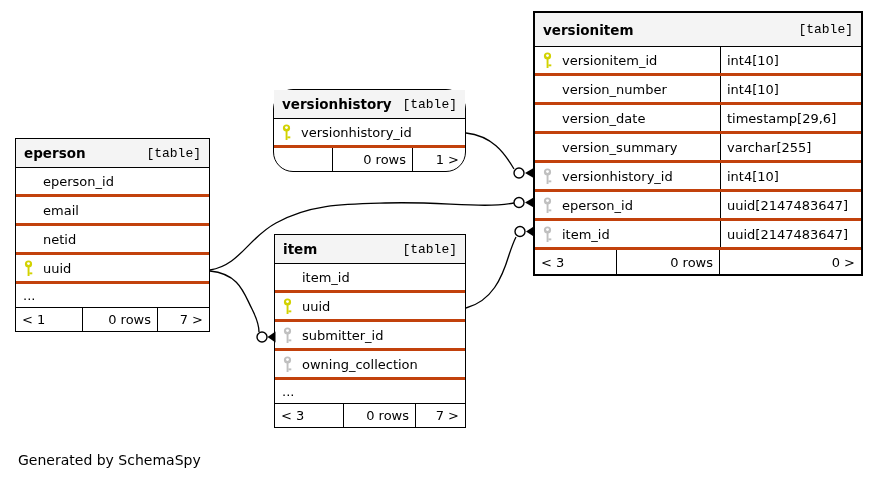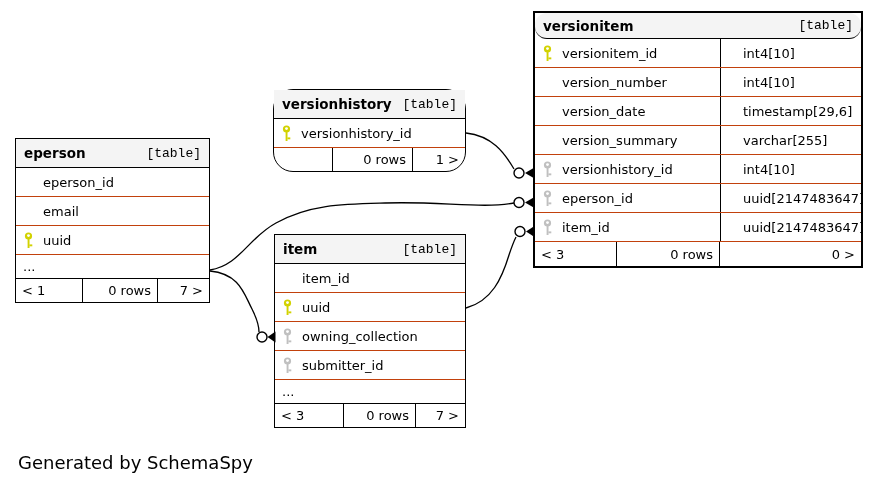--- a/index.html
+++ b/index.html
@@ -2,70 +2,74 @@
 <html><head>
 <meta charset="utf-8">
 <style>
   html,body{margin:0;padding:0;background:#fff;}
   .canvas{position:relative;width:880px;height:485px;background:#ffffff;
           font-family:"DejaVu Sans","Liberation Sans",sans-serif;color:#000;overflow:hidden;}
   .tbl{position:absolute;background:#fff;border:1px solid #000;box-sizing:border-box;z-index:2;}
   .tbl.thick{border-width:2px;}
   .thead{height:29px;background:#f4f4f4;border-bottom:1px solid #000;display:flex;
          align-items:center;justify-content:space-between;padding:0 8px;box-sizing:border-box;}
-  .thick .thead{height:26px;border-radius:12px;}
+  .thick .thead{height:34px;}
   .tname{font-weight:bold;font-size:13.5px;}
   .ttag{font-size:13px;font-family:Liberation Mono, monospace;}
-  .row{height:29px;border-bottom:1px solid #c2410c;display:flex;align-items:center;
+  .row{height:29px;border-bottom:3px solid #c2410c;display:flex;align-items:center;
        box-sizing:border-box;font-size:13px;}
   .kcell{width:12px;margin-left:7px;display:flex;align-items:center;flex:none;}
   .pk{color:#d2d200;}
   .fk{color:#c0c0c0;}
   .cname{margin-left:8px;white-space:nowrap;}
   .namecell{width:185px;display:flex;align-items:center;height:100%;flex:none;}
   .typecell{border-left:1px solid #000;flex:1;height:100%;display:flex;align-items:center;
-            padding-left:22px;font-size:13px;white-space:nowrap;}
+            padding-left:6px;font-size:13px;white-space:nowrap;}
   .dots{height:24px;border-bottom:1px solid #000;display:flex;align-items:center;
         padding-left:7px;font-size:13px;box-sizing:border-box;}
   .tfoot{display:flex;height:23px;font-size:13px;}
   .fcell{display:flex;align-items:center;box-sizing:border-box;padding:0 6px;white-space:nowrap;}
   .fprev{border-right:1px solid #000;}
   .frows{border-right:1px solid #000;justify-content:flex-end;}
   .fnext{flex:1;justify-content:flex-end;}
   #t-eperson{left:15px;top:138px;width:195px;}
   #t-eperson .fprev{width:67px;} #t-eperson .frows{width:75px;}
   #t-versionhistory{left:273px;top:89px;width:193px;border-radius:20px;}
   #t-versionhistory .fprev{width:59px;} #t-versionhistory .frows{width:80px;}
   #t-item{left:274px;top:234px;width:192px;}
   #t-item .fprev{width:69px;} #t-item .frows{width:72px;}
   #t-versionitem{left:533px;top:11px;width:330px;}
   #t-versionitem .tfoot{height:24px;}
   #t-versionitem .fprev{width:82px;} #t-versionitem .frows{width:103px;}
   .overlay{position:absolute;left:0;top:0;z-index:3;pointer-events:none;}
-  .gen-note{position:absolute;left:18px;top:452px;font-size:18px;}
+  .gen-note{position:absolute;left:18px;top:452px;font-size:14px;}
 </style>
 </head>
 <body>
 
 <div class="canvas">
 
   <div class="tbl" id="t-eperson">
     <div class="thead">
       <span class="tname">eperson</span>
       <span class="ttag">[table]</span>
     </div>
     <div class="row">
       <span class="kcell"></span>
       <span class="cname">eperson_id</span>
     </div>
     <div class="row">
       <span class="kcell"></span>
       <span class="cname">email</span>
     </div>
     <div class="row">
+      <span class="kcell"></span>
+      <span class="cname">netid</span>
+    </div>
+    <div class="row">
       <span class="kcell pk">
         <svg width="11" height="17" viewBox="0 0 11 17">
             <circle cx="5.5" cy="4" r="3.6" fill="currentColor"></circle>
             <circle cx="5.5" cy="3.6" r="1.4" fill="#ffffff"></circle>
             <rect x="4.6" y="7" width="1.9" height="9" fill="currentColor"></rect>
             <rect x="6.4" y="12.4" width="2.9" height="1.9" fill="currentColor"></rect>
           </svg>
       </span>
       <span class="cname">uuid</span>
     </div>
@@ -122,32 +126,32 @@
     </div>
     <div class="row">
       <span class="kcell fk">
         <svg width="11" height="17" viewBox="0 0 11 17">
             <circle cx="5.5" cy="4" r="3.6" fill="currentColor"></circle>
             <circle cx="5.5" cy="3.6" r="1.4" fill="#ffffff"></circle>
             <rect x="4.6" y="7" width="1.9" height="9" fill="currentColor"></rect>
             <rect x="6.4" y="12.4" width="2.9" height="1.9" fill="currentColor"></rect>
           </svg>
       </span>
+      <span class="cname">submitter_id</span>
+    </div>
+    <div class="row">
+      <span class="kcell fk">
+        <svg width="11" height="17" viewBox="0 0 11 17">
+            <circle cx="5.5" cy="4" r="3.6" fill="currentColor"></circle>
+            <circle cx="5.5" cy="3.6" r="1.4" fill="#ffffff"></circle>
+            <rect x="4.6" y="7" width="1.9" height="9" fill="currentColor"></rect>
+            <rect x="6.4" y="12.4" width="2.9" height="1.9" fill="currentColor"></rect>
+          </svg>
+      </span>
       <span class="cname">owning_collection</span>
-    </div>
-    <div class="row">
-      <span class="kcell fk">
-        <svg width="11" height="17" viewBox="0 0 11 17">
-            <circle cx="5.5" cy="4" r="3.6" fill="currentColor"></circle>
-            <circle cx="5.5" cy="3.6" r="1.4" fill="#ffffff"></circle>
-            <rect x="4.6" y="7" width="1.9" height="9" fill="currentColor"></rect>
-            <rect x="6.4" y="12.4" width="2.9" height="1.9" fill="currentColor"></rect>
-          </svg>
-      </span>
-      <span class="cname">submitter_id</span>
     </div>
     <div class="dots">...</div>
     <div class="tfoot">
       <span class="fcell fprev">&lt; 3</span>
       <span class="fcell frows">0 rows</span>
       <span class="fcell fnext">7 &gt;</span>
     </div>
   </div>
 
   <div class="tbl thick" id="t-versionitem">

